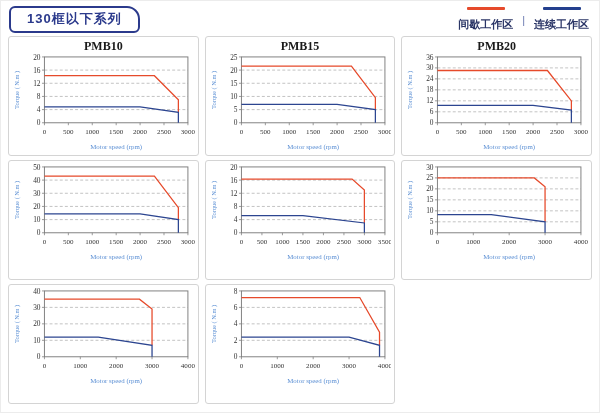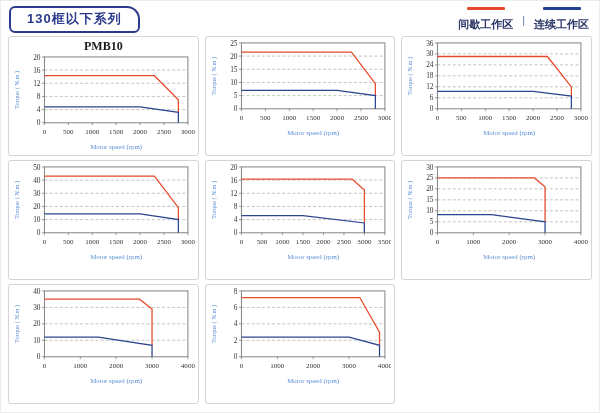--- a/index.html
+++ b/index.html
@@ -94,20 +94,21 @@
           <text x="106" y="82" text-anchor="middle" font-size="7.2" fill="#333333">1500</text>
           <text x="130.33333333333331" y="82" text-anchor="middle" font-size="7.2" fill="#333333">2000</text>
           <text x="154.66666666666669" y="82" text-anchor="middle" font-size="7.2" fill="#333333">2500</text>
           <text x="179" y="82" text-anchor="middle" font-size="7.2" fill="#333333">3000</text>
           <text x="106" y="98" text-anchor="middle" font-size="7" fill="#5b8fd4">Motor speed (rpm)</text>
           <text transform="translate(7,37.5) rotate(-90)" text-anchor="middle" font-size="6.5" fill="#5b8fd4">Torque ( N.m )</text>
         </svg>
     </div>
 
     <div class="cell">
+      <div class="chart-title">PMB15</div>
       <svg viewBox="0 0 186 101">
           <line x1="33" x2="179" y1="57.6" y2="57.6" stroke="#b3b3b3" stroke-width="0.8" stroke-dasharray="3,2.2"></line>
           <line x1="33" x2="179" y1="44.2" y2="44.2" stroke="#b3b3b3" stroke-width="0.8" stroke-dasharray="3,2.2"></line>
           <line x1="33" x2="179" y1="30.800000000000004" y2="30.800000000000004" stroke="#b3b3b3" stroke-width="0.8" stroke-dasharray="3,2.2"></line>
           <line x1="33" x2="179" y1="17.4" y2="17.4" stroke="#b3b3b3" stroke-width="0.8" stroke-dasharray="3,2.2"></line>
           <rect x="33" y="4" width="146" height="67" fill="none" stroke="#808080" stroke-width="1"></rect>
           <line x1="30.5" x2="33" y1="71" y2="71" stroke="#808080" stroke-width="0.8"></line>
           <line x1="30.5" x2="33" y1="57.6" y2="57.6" stroke="#808080" stroke-width="0.8"></line>
           <line x1="30.5" x2="33" y1="44.2" y2="44.2" stroke="#808080" stroke-width="0.8"></line>
           <line x1="30.5" x2="33" y1="30.800000000000004" y2="30.800000000000004" stroke="#808080" stroke-width="0.8"></line>
@@ -134,20 +135,21 @@
           <text x="106" y="82" text-anchor="middle" font-size="7.2" fill="#333333">1500</text>
           <text x="130.33333333333331" y="82" text-anchor="middle" font-size="7.2" fill="#333333">2000</text>
           <text x="154.66666666666669" y="82" text-anchor="middle" font-size="7.2" fill="#333333">2500</text>
           <text x="179" y="82" text-anchor="middle" font-size="7.2" fill="#333333">3000</text>
           <text x="106" y="98" text-anchor="middle" font-size="7" fill="#5b8fd4">Motor speed (rpm)</text>
           <text transform="translate(7,37.5) rotate(-90)" text-anchor="middle" font-size="6.5" fill="#5b8fd4">Torque ( N.m )</text>
         </svg>
     </div>
 
     <div class="cell">
+      <div class="chart-title">PMB20</div>
       <svg viewBox="0 0 186 101">
           <line x1="33" x2="179" y1="59.833333333333336" y2="59.833333333333336" stroke="#b3b3b3" stroke-width="0.8" stroke-dasharray="3,2.2"></line>
           <line x1="33" x2="179" y1="48.66666666666667" y2="48.66666666666667" stroke="#b3b3b3" stroke-width="0.8" stroke-dasharray="3,2.2"></line>
           <line x1="33" x2="179" y1="37.5" y2="37.5" stroke="#b3b3b3" stroke-width="0.8" stroke-dasharray="3,2.2"></line>
           <line x1="33" x2="179" y1="26.333333333333336" y2="26.333333333333336" stroke="#b3b3b3" stroke-width="0.8" stroke-dasharray="3,2.2"></line>
           <line x1="33" x2="179" y1="15.166666666666664" y2="15.166666666666664" stroke="#b3b3b3" stroke-width="0.8" stroke-dasharray="3,2.2"></line>
           <rect x="33" y="4" width="146" height="67" fill="none" stroke="#808080" stroke-width="1"></rect>
           <line x1="30.5" x2="33" y1="71" y2="71" stroke="#808080" stroke-width="0.8"></line>
           <line x1="30.5" x2="33" y1="59.833333333333336" y2="59.833333333333336" stroke="#808080" stroke-width="0.8"></line>
           <line x1="30.5" x2="33" y1="48.66666666666667" y2="48.66666666666667" stroke="#808080" stroke-width="0.8"></line>

